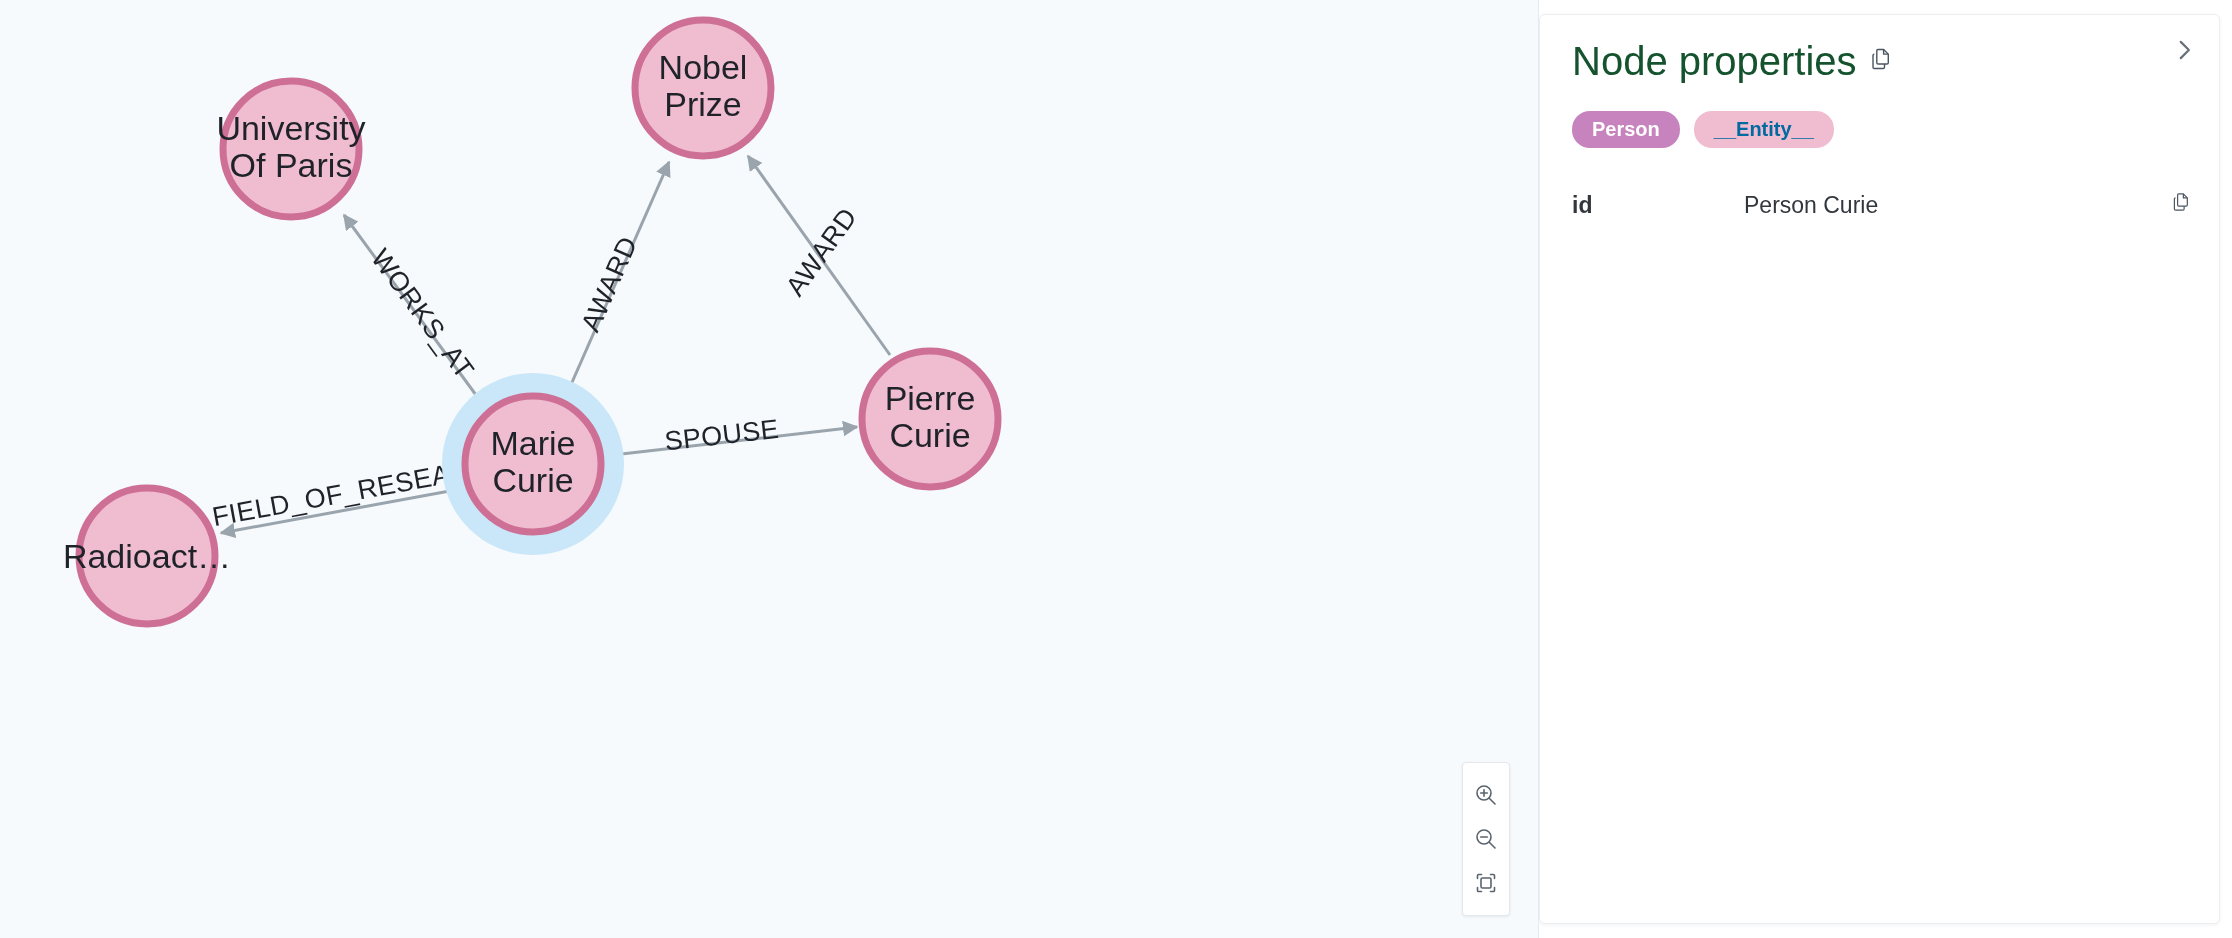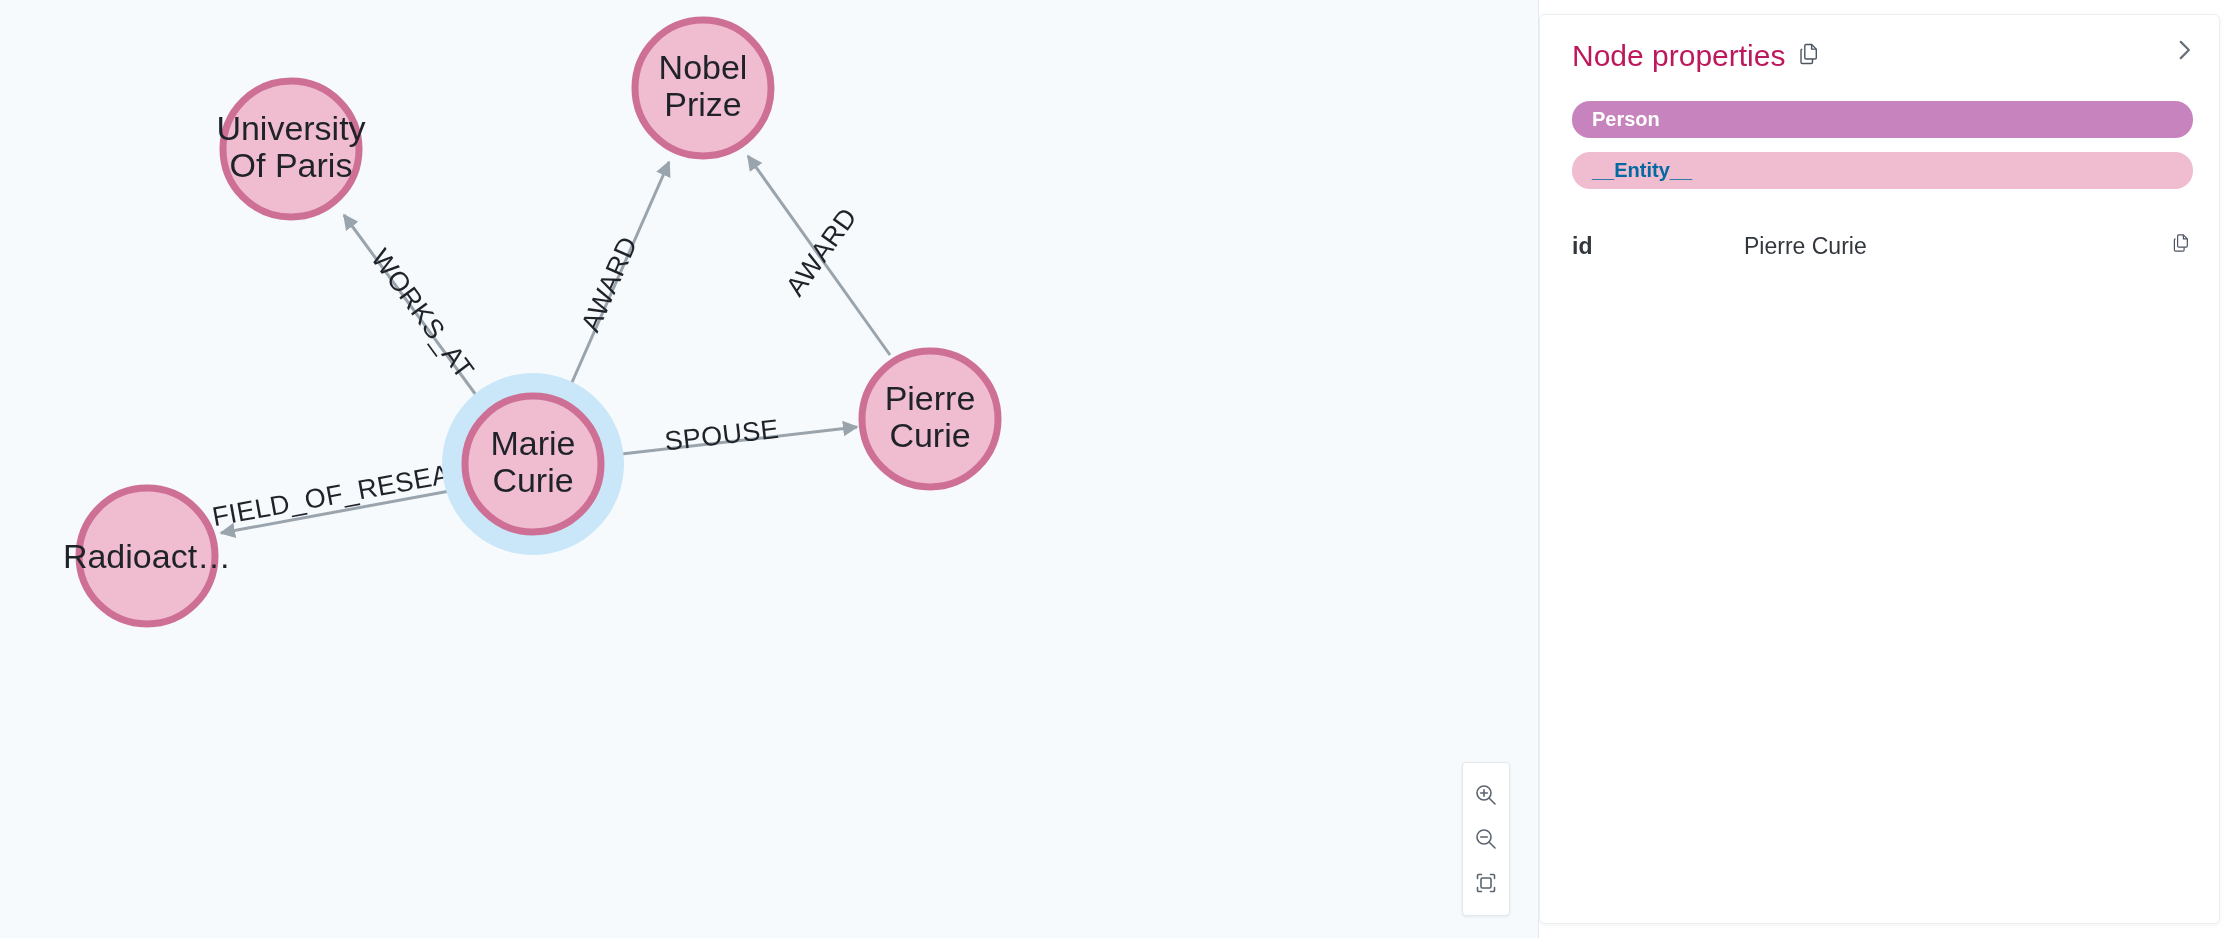--- a/index.html
+++ b/index.html
@@ -122,43 +122,42 @@
   }
 
   #panel-header {
     display: flex;
     align-items: center;
     gap: 12px;
     margin-bottom: 30px;
   }
 
   #panel-title {
-    font-size: 30px;
-    color: #be185d;
+    font-size: 40px;
+    color: #14532d;
     font-weight: 400;
     line-height: 1;
   }
 
   #panel-collapse {
     position: absolute;
     right: 18px;
     top: 18px;
     width: 34px;
     height: 34px;
     display: flex;
     align-items: center;
     justify-content: center;
     cursor: pointer;
   }
 
   #label-chips {
     display: flex;
     gap: 14px;
     margin-bottom: 34px;
-    flex-direction: column;
   }
 
   .chip {
     border-radius: 18px;
     padding: 7px 20px;
     font-size: 20px;
     font-weight: bold;
     line-height: 1.15;
     white-space: nowrap;
   }
@@ -342,21 +341,21 @@
         <span class="chip chip-person">Person</span>
         <span class="chip chip-entity">__Entity__</span>
       </div>
 
       <table id="props-table">
         <tbody>
 
 
           <tr>
             <td class="prop-key">id</td>
-            <td class="prop-val">Pierre Curie</td>
+            <td class="prop-val">Person Curie</td>
             <td class="prop-copy">
               <span class="copy-icon">
                 <svg width="22" height="22" viewBox="0 0 24 24" fill="none">
                   <path d="M13.5 3.2 H8.4 A1.2 1.2 0 0 0 7.2 4.4 V15.4 A1.2 1.2 0 0 0 8.4 16.6 H16.6 A1.2 1.2 0 0 0 17.8 15.4 V7.5 Z" stroke="#4a5561" stroke-width="1.3" stroke-linejoin="round"></path>
                   <path d="M13.5 3.2 V7.5 H17.8" stroke="#4a5561" stroke-width="1.3" stroke-linejoin="round"></path>
                   <path d="M4.9 7.6 A1.2 1.2 0 0 0 3.7 8.8 V19.6 A1.2 1.2 0 0 0 4.9 20.8 H13.1 A1.2 1.2 0 0 0 14.3 19.6 V16.7" stroke="#4a5561" stroke-width="1.3" stroke-linejoin="round"></path>
                 </svg>
               </span>
             </td>
           </tr>

